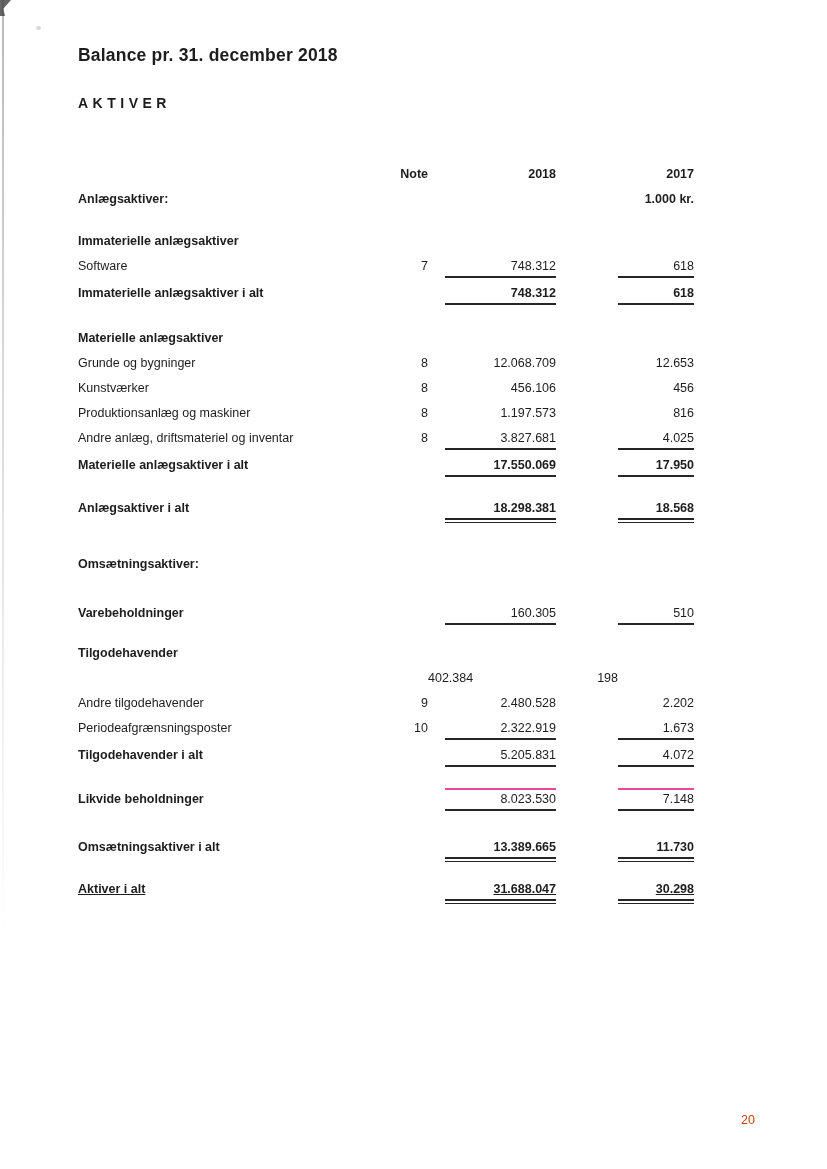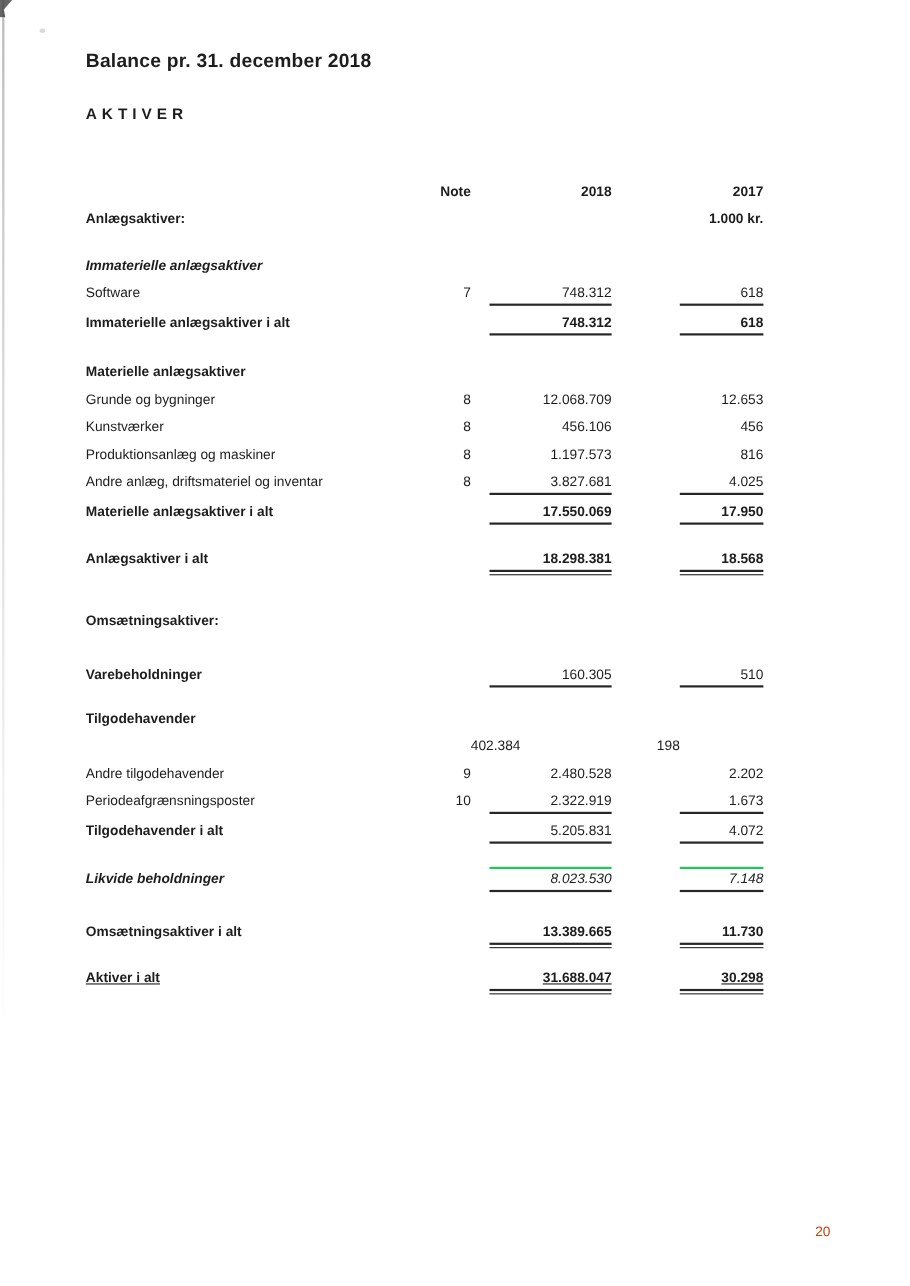--- a/index.html
+++ b/index.html
@@ -53,28 +53,28 @@
   }
   .c { min-height: 19px; }
   .label { text-align: left; white-space: nowrap; }
   .note  { text-align: right; }
   .note-h { text-align: right; font-weight: bold; }
   .val   { text-align: right; }
   .b { font-weight: bold; }
 
   
   .u  { border-bottom: 2px solid #262626; }
-  .ou { border-top: 2px solid #22c55e; }
+  .ou { border-top: 2px solid #ec4899; }
   .uu { position: relative; border-bottom: 2px solid #262626; }
   .uu::after {
     content: ""; position: absolute; left: 0; right: 0; bottom: -5px;
     border-bottom: 1.5px solid #262626;
   }
 
-  .mt17 { margin-top: 17px; font-style: italic; }
+  .mt17 { margin-top: 17px; }
   .mt18 { margin-top: 18px; }
   .mt16 { margin-top: 16px; }
   .mt29 { margin-top: 29px; }
   .mt24 { margin-top: 24px; }
   .mt13 { margin-top: 13px; }
   .mt21 { margin-top: 21px; }
   .mt15 { margin-top: 15px; text-decoration: underline; }
 
   .page-number {
     position: absolute; top: 1113px; right: 72px;

